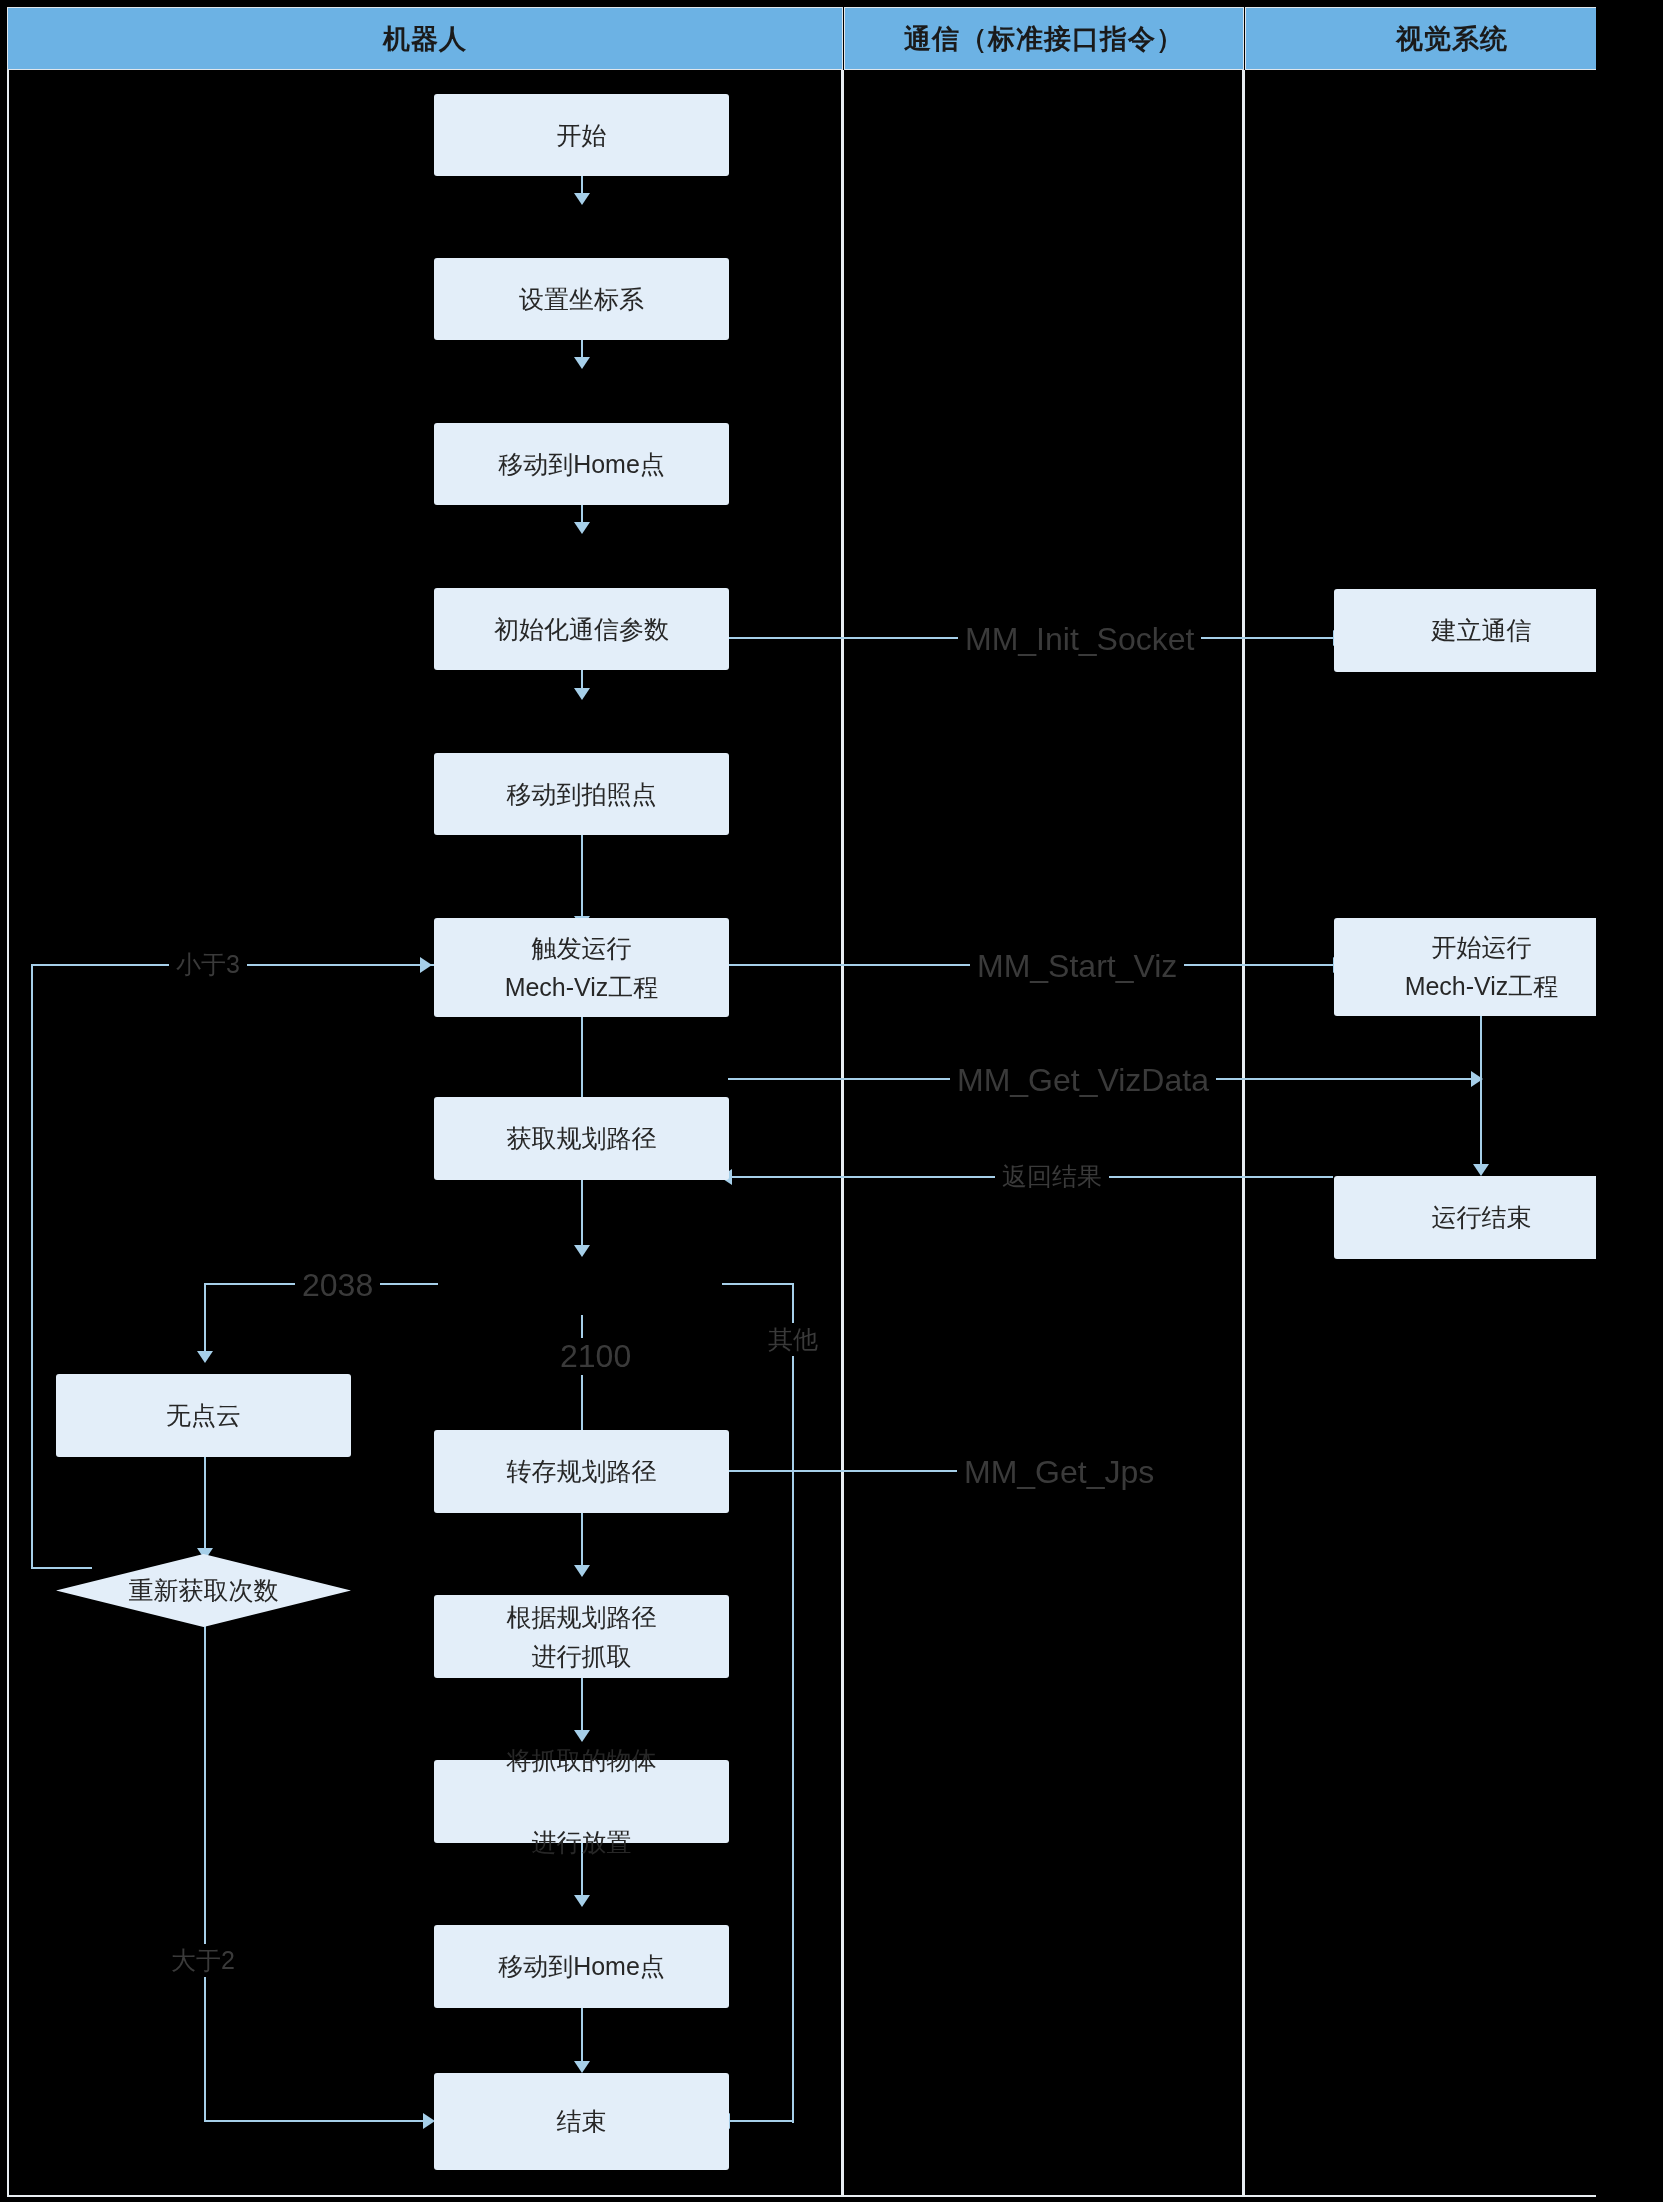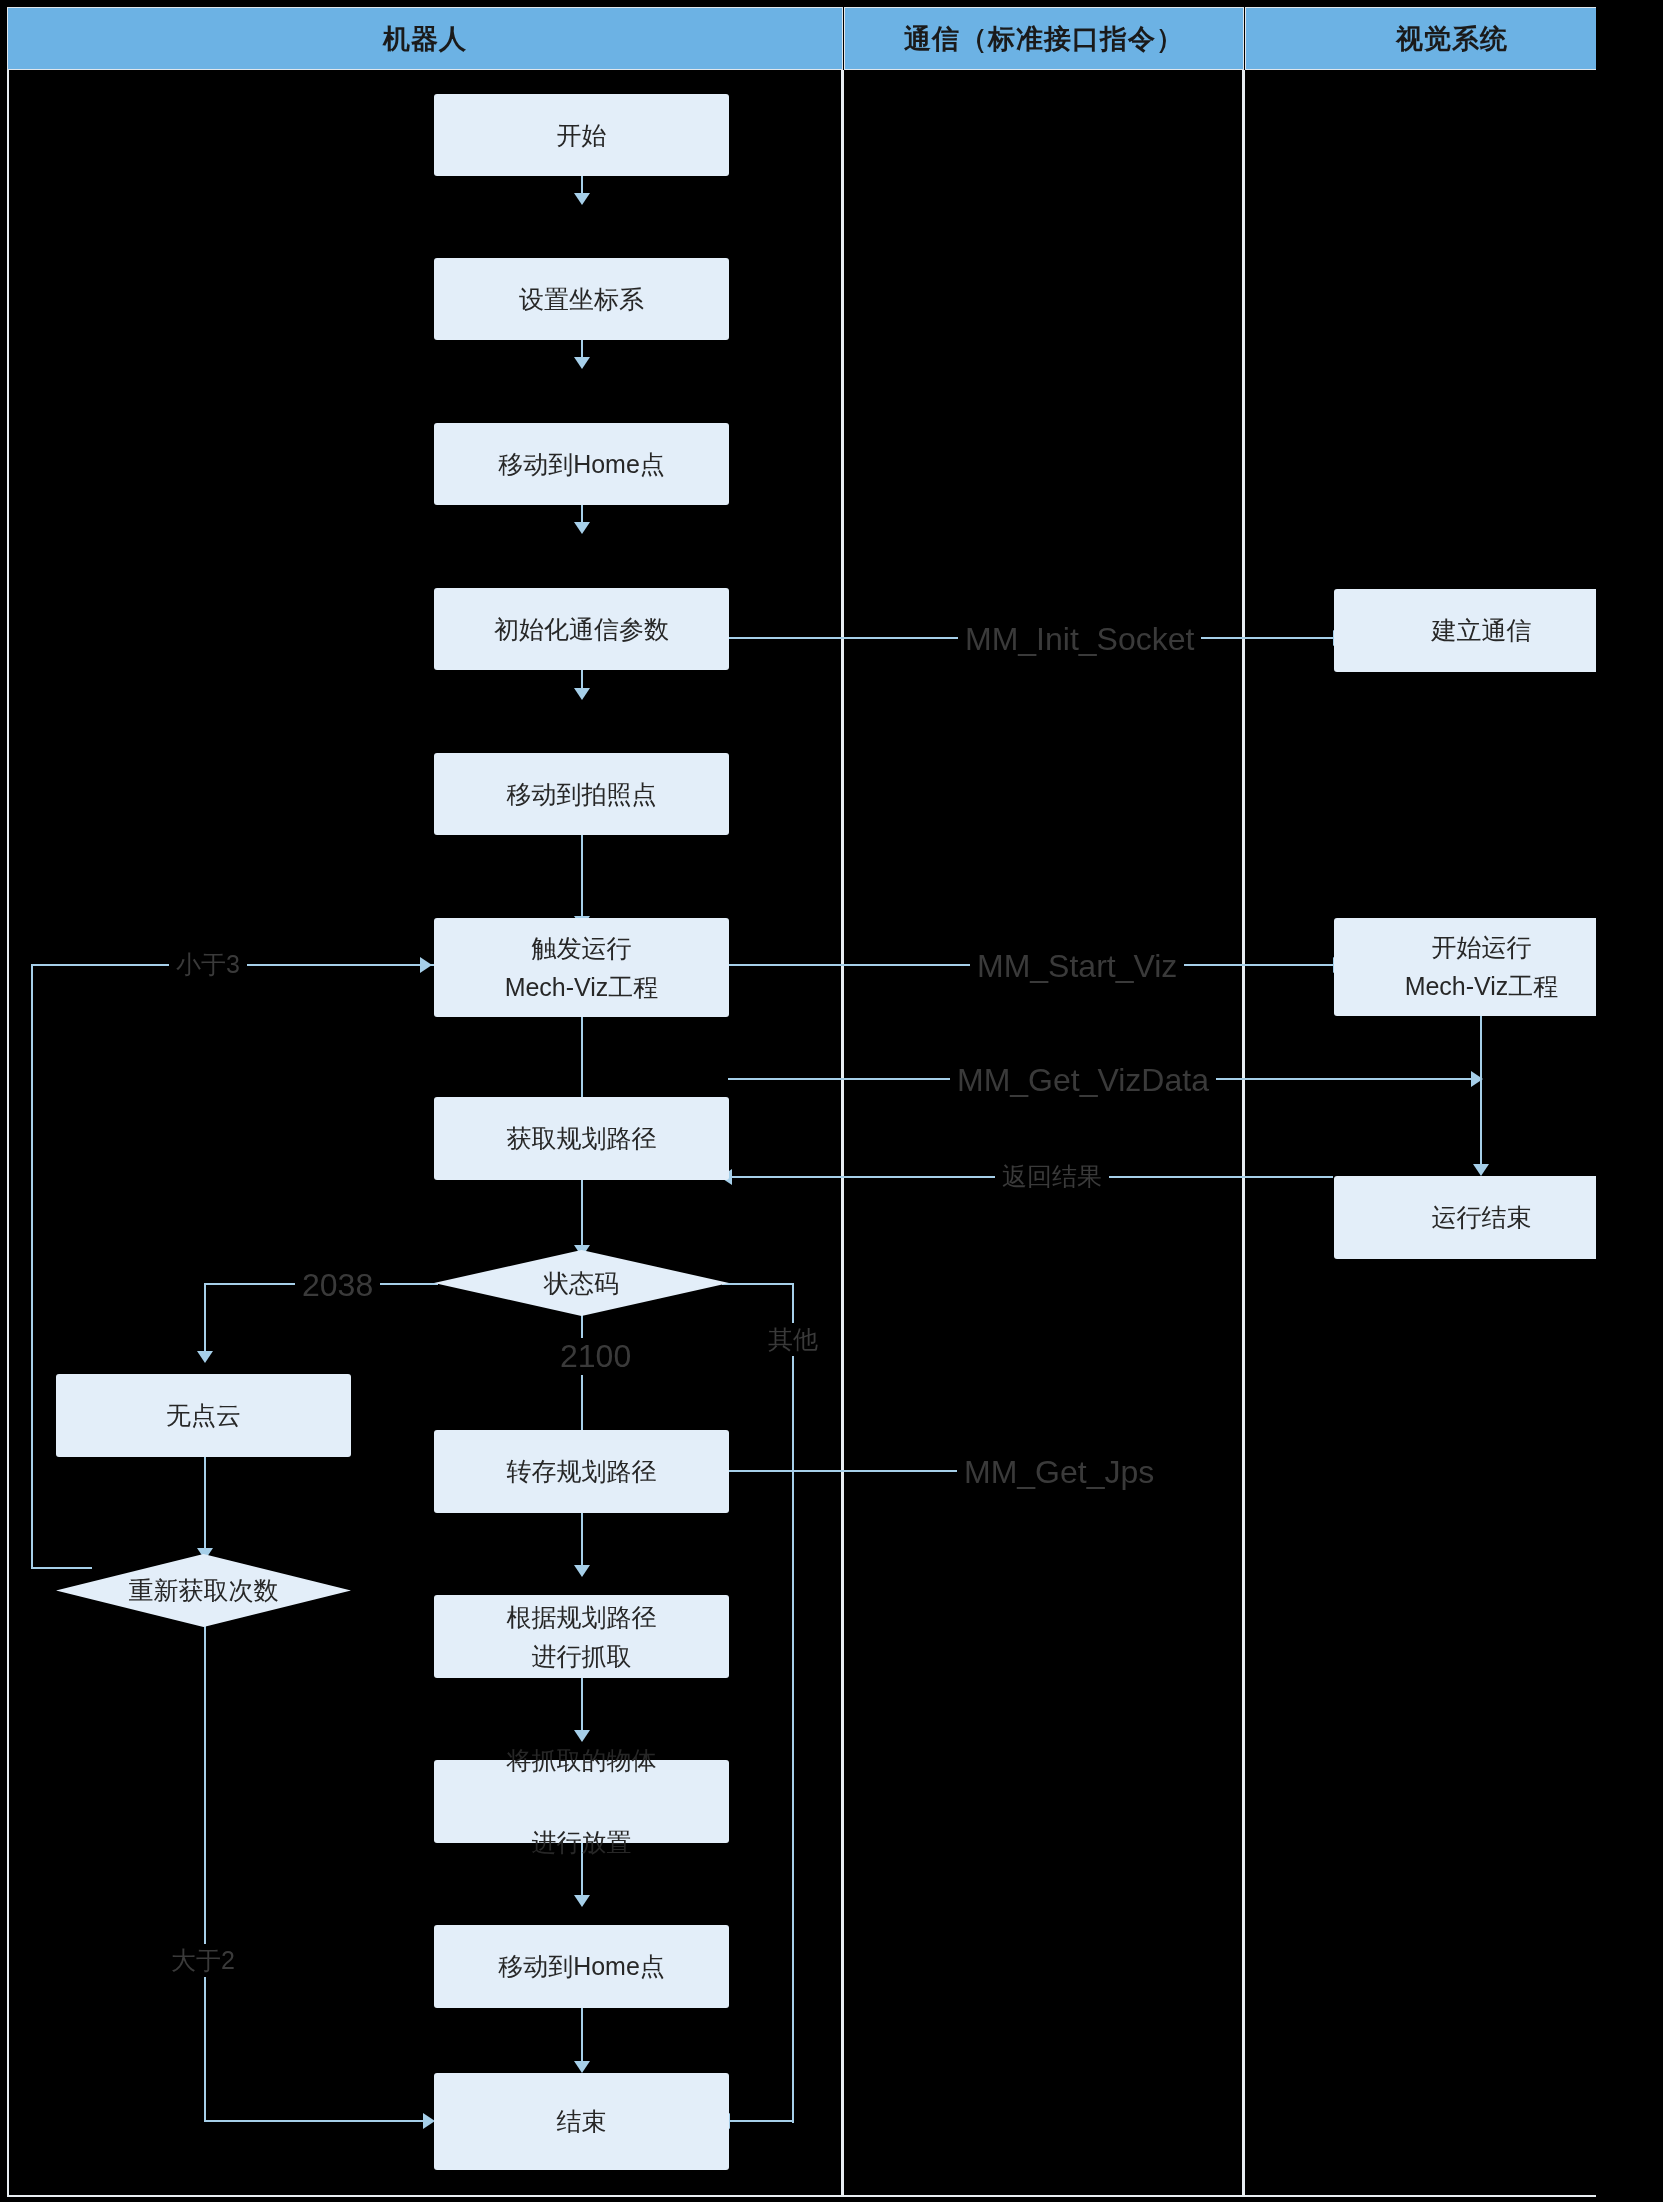--- a/index.html
+++ b/index.html
@@ -146,26 +146,20 @@
 
   <div class="node" style="left:434px;top:918px;width:295px;height:99px;">
     <span>触发运行</span>
     <span class="l2">Mech-Viz工程</span>
   </div>
 
   <div class="node" style="left:434px;top:1097px;width:295px;height:83px;">
     <span>获取规划路径</span>
   </div>
 
-  <div class="dia" style="left:434px;top:1250px;width:295px;height:66px;">
-    <div class="shape"></div>
-    <div class="txt">
-        <span>状态码</span>
-      </div>
-  </div>
 
   <div class="node" style="left:56px;top:1374px;width:295px;height:83px;">
     <span>无点云</span>
   </div>
 
   <div class="dia" style="left:56px;top:1554px;width:295px;height:73px;">
     <div class="shape"></div>
     <div class="txt">
         <span>重新获取次数</span>
       </div>

